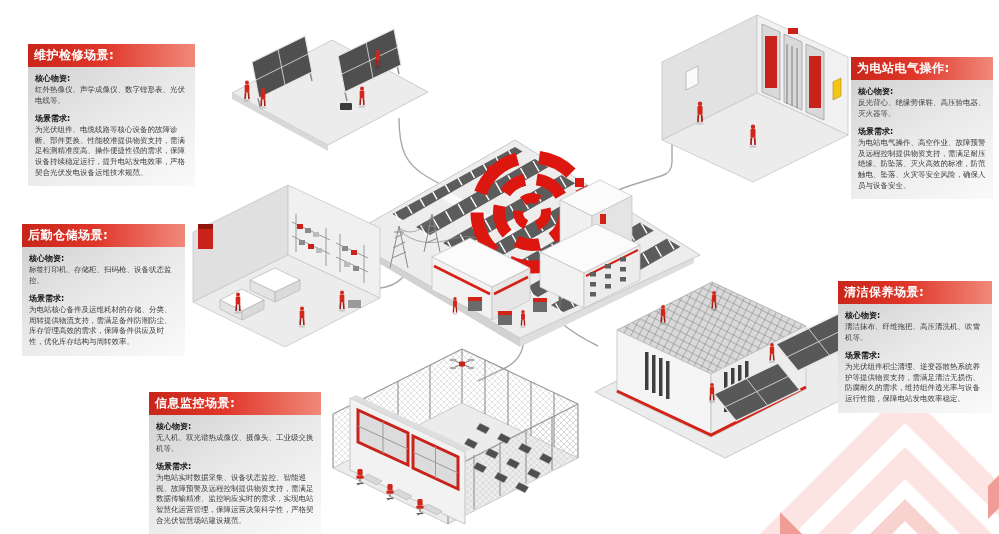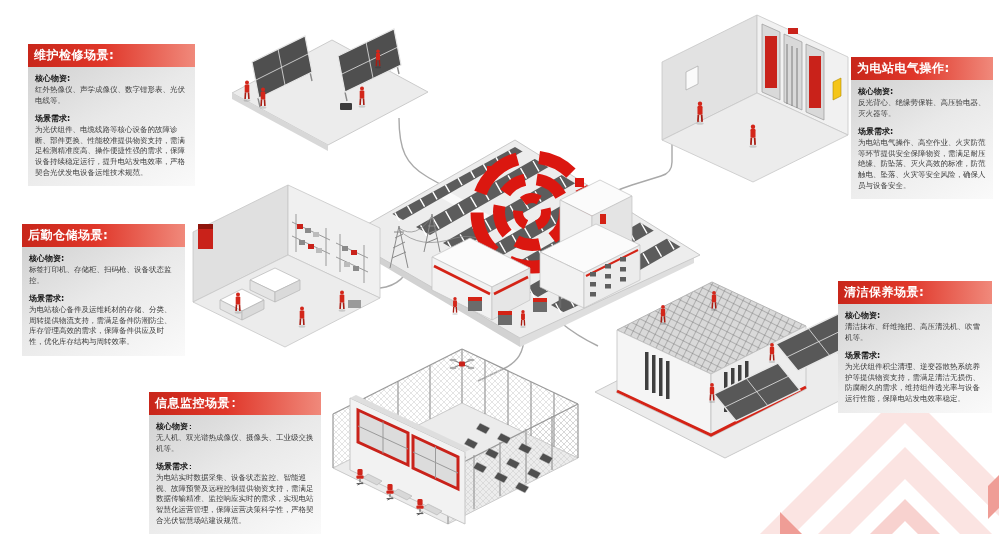--- a/index.html
+++ b/index.html
@@ -9,21 +9,21 @@
   .scene-card{position:absolute;z-index:5;}
   .scene-card .hdr{background:linear-gradient(90deg,#c8261a 0%,#e0372a 45%,#f0897b 100%);
       color:#fff;font-size:12px;font-weight:bold;padding:3px 6px;letter-spacing:.5px;}
   .scene-card .bd{background:linear-gradient(150deg,#d2d2d2 0%,#e9e9e9 45%,#fafafa 100%);
       padding:6px 7px 8px;font-size:7.5px;color:#3c3c3c;line-height:1.42;}
   .scene-card .lbl{font-weight:bold;color:#161616;font-size:8px;margin-top:6px;}
   .scene-card .lbl.first{margin-top:0;}
   .scene-card .txt{margin-top:1px;}
   .card-maintenance{left:28px;top:44px;width:167px;}
   .card-logistics{left:22px;top:224px;width:163px;}
-  .card-monitoring{left:149px;top:392px;width:172px;font-family:Liberation Mono, monospace;}
+  .card-monitoring{left:149px;top:392px;width:172px;}
   .card-safety{left:851px;top:57px;width:142px;}
   .card-cleaning{left:838px;top:281px;width:154px;}
 </style>
 </head>
 <body>
 
 <div class="stage">
 
   <svg class="illus" width="999" height="534" viewBox="0 0 999 534">
     <defs>
@@ -340,21 +340,21 @@
       <div class="txt">为电站实时数据采集、设备状态监控、智能巡视、故障预警及远程控制提供物资支持，需满足数据传输精准、监控响应实时的需求，实现电站智慧化运营管理，保障运营决策科学性，严格契合光伏智慧场站建设规范。</div>
     </div>
   </div>
 
   <div class="scene-card card-safety">
     <div class="hdr">为电站电气操作:</div>
     <div class="bd">
       <div class="lbl first">核心物资:</div>
       <div class="txt">反光背心、绝缘劳保鞋、高压验电器、灭火器等。</div>
       <div class="lbl">场景需求:</div>
-      <div class="txt">为电站电气操作、高空作业、火灾防范等环节提供安全保障物资，需满足耐压绝缘、防坠落、灭火高效的标准，防范触电、坠落、火灾等安全风险，确保人员与设备安全。</div>
+      <div class="txt">为电站电气操作、高空作业、故障预警及远程控制提供物资支持，需满足耐压绝缘、防坠落、灭火高效的标准，防范触电、坠落、火灾等安全风险，确保人员与设备安全。</div>
     </div>
   </div>
 
   <div class="scene-card card-cleaning">
     <div class="hdr">清洁保养场景:</div>
     <div class="bd">
       <div class="lbl first">核心物资:</div>
       <div class="txt">清洁抹布、纤维拖把、高压清洗机、吹雪机等。</div>
       <div class="lbl">场景需求:</div>
       <div class="txt">为光伏组件积尘清理、逆变器散热系统养护等提供物资支持，需满足清洁无损伤、防腐耐久的需求，维持组件透光率与设备运行性能，保障电站发电效率稳定。</div>

